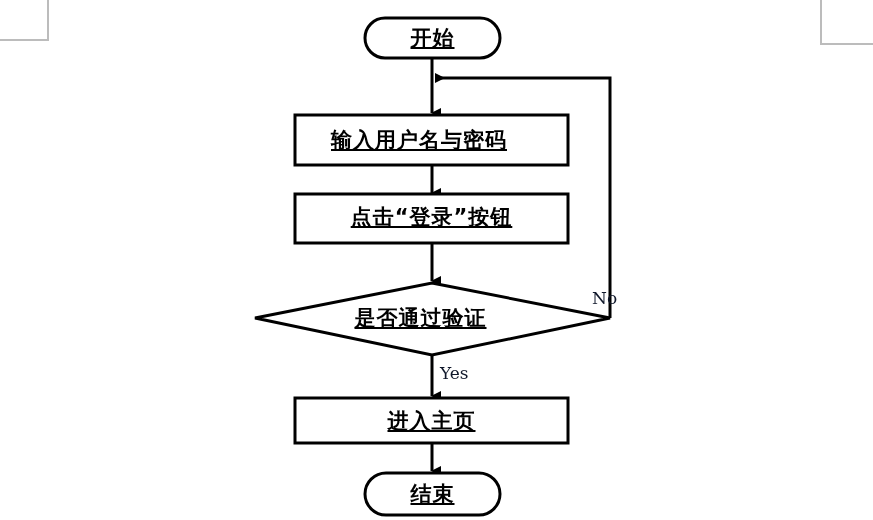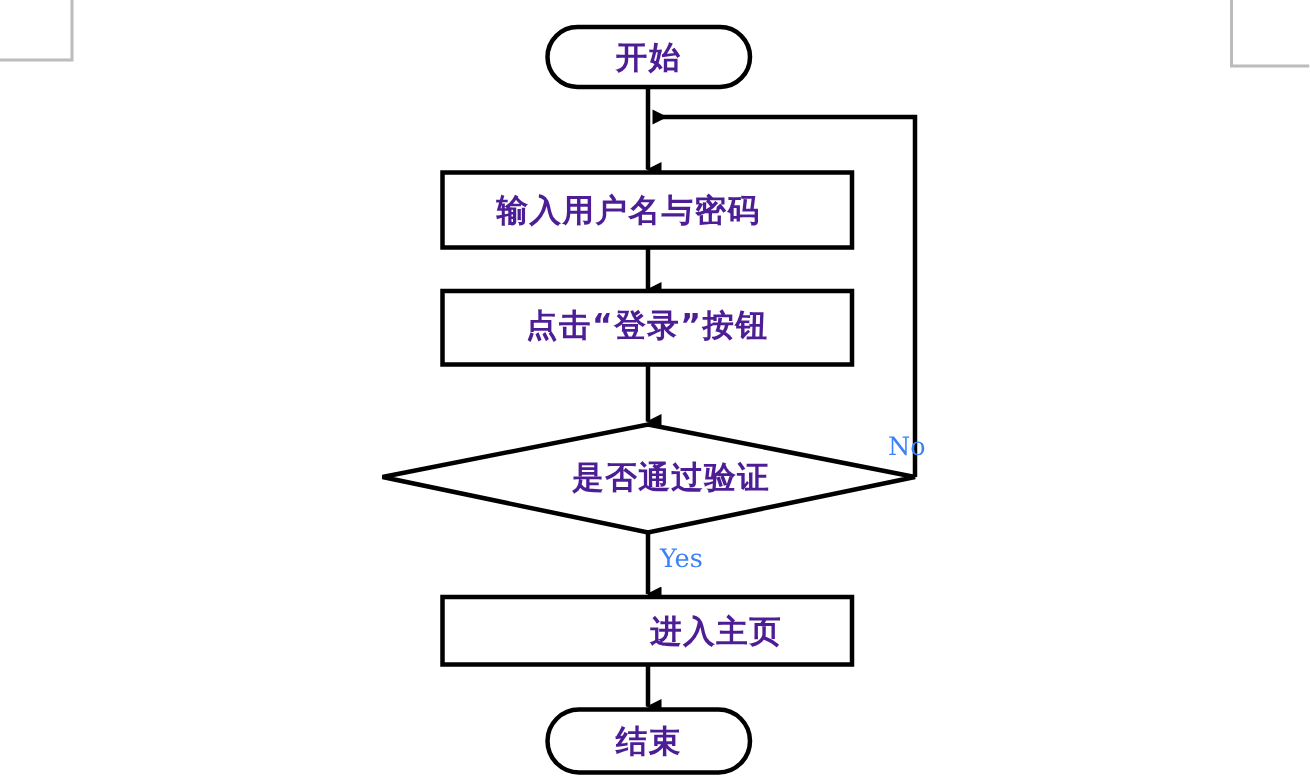--- a/index.html
+++ b/index.html
@@ -20,34 +20,35 @@
     top: 0;
     width: 873px;
     height: 520px;
   }
   .node-label {
     position: absolute;
     display: flex;
     align-items: center;
     justify-content: center;
     font-weight: bold;
-    color: #4c1d95;
+    color: #000000;
     white-space: nowrap;
     pointer-events: none;
+    text-decoration: underline;
   }
   .cjk {
     font-family: "DejaVu Sans", "Liberation Sans", sans-serif;
     font-size: 21px;
     letter-spacing: 1px;
   }
   .edge-label {
     position: absolute;
     font-family: "DejaVu Serif", "Liberation Serif", serif;
     font-size: 17px;
-    color: #3b82f6;
+    color: #0f172a;
     white-space: nowrap;
   }
 </style>
 </head>
 <body>
 
 <div id="stage">
 
   <svg id="canvas" viewBox="0 0 873 520" xmlns="http://www.w3.org/2000/svg">
 
@@ -94,23 +95,23 @@
 
     <rect x="365" y="473" width="135" height="42" rx="21" ry="21" fill="#ffffff" stroke="#000000" stroke-width="3"></rect>
   </svg>
 
   <div class="node-label cjk" style="left:365px; top:18px; width:135px; height:40px;">开始</div>
 
   <div class="node-label cjk" style="left:295px; top:115px; width:248px; height:50px;">输入用户名与密码</div>
 
   <div class="node-label cjk" style="left:295px; top:194px; width:273px; height:45px;">点击“登录”按钮</div>
 
-  <div class="node-label cjk" style="left:311px; top:296px; width:273px; height:44px;">是否通过验证</div>
+  <div class="node-label cjk" style="left:284px; top:296px; width:273px; height:44px;">是否通过验证</div>
 
-  <div class="node-label cjk" style="left:295px; top:398px; width:273px; height:45px;margin-left:46px;">进入主页</div>
+  <div class="node-label cjk" style="left:295px; top:398px; width:273px; height:45px;">进入主页</div>
 
   <div class="node-label cjk" style="left:365px; top:473px; width:135px; height:42px;border-radius:17px;">结束</div>
 
   <div class="edge-label" style="left:440px; top:363px;">Yes</div>
 
   <div class="edge-label" style="left:592px; top:288px;">No</div>
 
 </div>
 
 </body></html>

